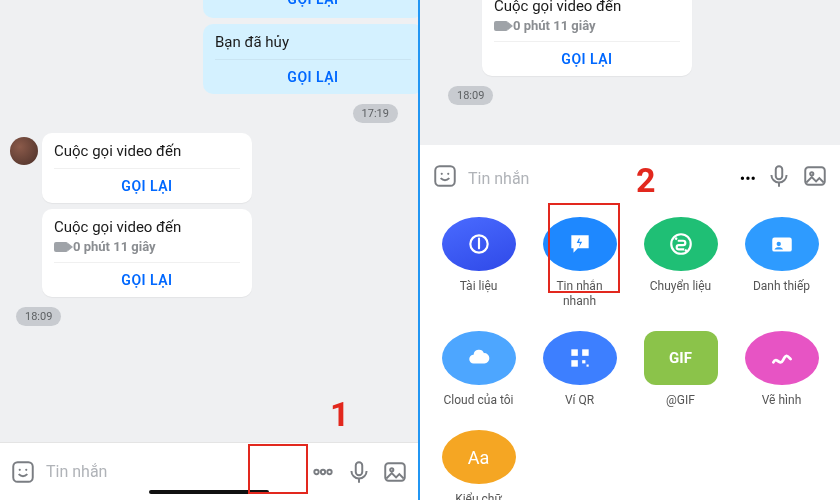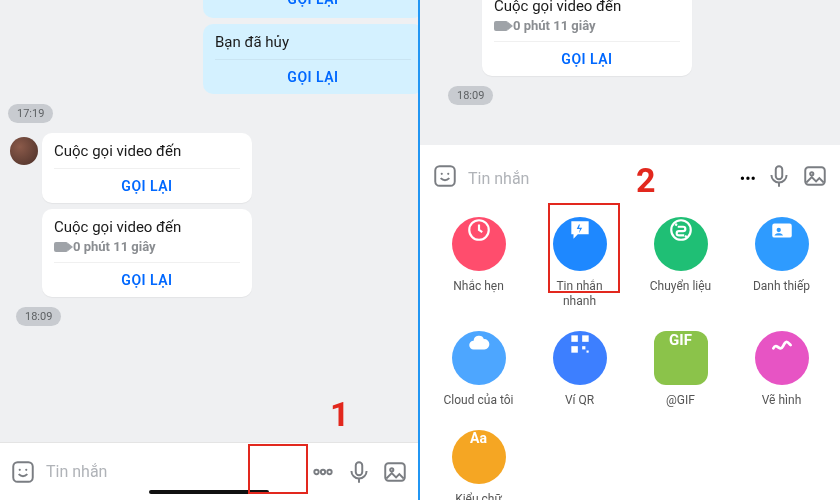--- a/index.html
+++ b/index.html
@@ -11,40 +11,40 @@
   .bubble { border-radius: 10px; padding: 9px 12px; margin: 6px 0; position: relative; }
   .bubble.self { background: #d4f1ff; margin-left: 195px; width: 220px; }
   .bubble.other { background: #fff; margin-left: 34px; width: 210px; box-shadow: 0 1px 1px rgba(0,0,0,0.05); }
   .bubble .title { font-size: 15px; color: #1a1a1a; margin-bottom: 3px; font-weight: 400; }
   .bubble .sub { font-size: 13px; color: #8a8d91; display: flex; align-items: center; gap: 5px; font-weight: bold; }
   .bubble .callback { font-size: 14px; color: #0068ff; font-weight: 600; text-align: center; padding-top: 9px; margin-top: 8px; border-top: 1px solid rgba(0,0,0,0.06); letter-spacing: 0.5px; }
   .bubble.self .callback { border-top-color: rgba(0,0,0,0.05); }
   .callback.nolabel { border-top: none; margin-top: 0; padding-top: 2px; padding-bottom: 2px; }
 
   .timestamp { display: inline-block; background: #c8cbd0; color: #5e6164; font-size: 11px; padding: 3px 9px; border-radius: 10px; margin: 4px 0; }
-  .ts-wrap.right { padding-right: 12px; }
+  .ts-wrap.right { text-align: right; padding-right: 12px; }
   .ts-wrap.left { text-align: left; padding-left: 8px; }
 
   .avatar { width: 28px; height: 28px; border-radius: 50%; background: radial-gradient(circle at 35% 35%, #8b5a4a, #4a2f28); position: absolute; left: -32px; top: 4px; }
 
   .input-bar { position: absolute; bottom: 0; left: 0; right: 0; height: 58px; background: #fff; border-top: 1px solid #e4e4e4; display: flex; align-items: center; padding: 0 10px; gap: 10px; }
   .input-bar .sticker, .input-bar .mic, .input-bar .imgicon, .input-bar .more { color: #7a7d82; display: flex; align-items: center; justify-content: center; }
   .input-bar .placeholder { flex: 1; color: #b0b3b8; font-size: 16px; }
   .input-bar .more { font-size: 18px; letter-spacing: 1px; }
   .home-indicator { position: absolute; bottom: 6px; left: 50%; transform: translateX(-50%); width: 120px; height: 4px; background: #111; border-radius: 4px; }
 
   .redbox { border: 2.5px solid #e2281e; position: absolute; pointer-events: none; }
   .rednum { position: absolute; color: #e2281e; font-size: 34px; font-weight: 700; pointer-events: none; }
 
   .attach-panel { position: absolute; left: 0; right: 0; bottom: 0; background: #fff; height: 355px; padding: 8px 0; }
   .attach-input { height: 50px; border-bottom: 0; display: flex; align-items: center; padding: 0 12px; gap: 10px; }
   .attach-input .placeholder { flex: 1; color: #b0b3b8; font-size: 16px; }
   .attach-grid { display: grid; grid-template-columns: repeat(4, 1fr); padding: 14px 10px 4px 10px; row-gap: 22px; column-gap: 4px; }
   .attach-item { display: flex; flex-direction: column; align-items: center; gap: 8px; }
-  .attach-item .ico { width: 54px; height: 54px; border-radius: 50%; display: flex; justify-content: center; }
+  .attach-item .ico { width: 74px; height: 54px; border-radius: 50%; display: flex; align-items: center; justify-content: center; }
   .attach-item .ico.square { border-radius: 12px; }
   .attach-item .lbl { font-size: 12px; color: #555; text-align: center; line-height: 1.25; }
 
   .ico-red { background: #ff5a5f; }
   .ico-blue { background: #3b5bff; background: linear-gradient(160deg, #4a6bff, #2f49e8); }
   .ico-pink { background: #ff4d6d; }
   .ico-msgblue { background: #1e88ff; }
   .ico-green { background: #1fbf75; }
   .ico-lblue { background: #2e9bff; }
   .ico-cloud { background: #4da6ff; }
@@ -175,27 +175,28 @@
         <svg class="icn-input" viewBox="0 0 24 24">
             <rect x="3" y="4" width="18" height="16" rx="3"></rect>
             <circle cx="9" cy="10" r="1.5"></circle>
             <path d="M4 18 l5 -5 4 4 3 -3 4 4"></path>
           </svg>
       </span>
     </div>
 
     <div class="attach-grid">
       <div class="attach-item">
-        <div class="ico ico-pink">
+        <div class="ico ico-blue">
           <svg class="icn" viewBox="0 0 24 24" fill="none" stroke="#fff" stroke-width="2">
-              <circle cx="12" cy="12" r="9"></circle>
-              <path d="M12 7v5l3 2"></path>
-            </svg>
-        </div>
-        <div class="lbl">Nhắc hẹn</div>
+              <path d="M20 12 a8 8 0 1 1-16 0 8 8 0 0 1 16 0"></path>
+              <path d="M12 8v8" stroke-linecap="round"></path>
+              <circle cx="12" cy="7" r="1" fill="#fff" stroke="none"></circle>
+            </svg>
+        </div>
+        <div class="lbl">Tài liệu</div>
       </div>
       <div class="attach-item">
         <div class="ico ico-msgblue">
           <svg class="icn" viewBox="0 0 24 24" fill="#fff">
               <path d="M4 4h16v12H10l-4 4v-4H4z"></path>
               <path d="M11 7l-2 4h3l-1 4 3-5h-3l1-3z" fill="#1e88ff"></path>
             </svg>
         </div>
         <div class="lbl" style="white-space:pre-line">Tin nhắn
 nhanh</div>
@@ -251,21 +252,21 @@
       <div class="attach-item">
         <div class="ico ico-draw">
           <svg class="icn" viewBox="0 0 24 24" fill="none" stroke="#fff" stroke-width="2.5" stroke-linecap="round">
               <path d="M4 16 c3-6 6 4 9-2 s4-4 7-1"></path>
             </svg>
         </div>
         <div class="lbl">Vẽ hình</div>
       </div>
       <div class="attach-item">
         <div class="ico ico-aa">
-          <span style="color:#fff;font-weight:700;font-size:14px">Aa</span>
+          <span style="color:#fff;font-weight:400;font-size:18px">Aa</span>
         </div>
         <div class="lbl">Kiểu chữ</div>
       </div>
     </div>
   </div>
 
   <div class="redbox" style="left:128px; top:203px; width:72px; height:90px;"></div>
   <div class="rednum" style="left:216px; top:160px;">2</div>
 </div>
 

